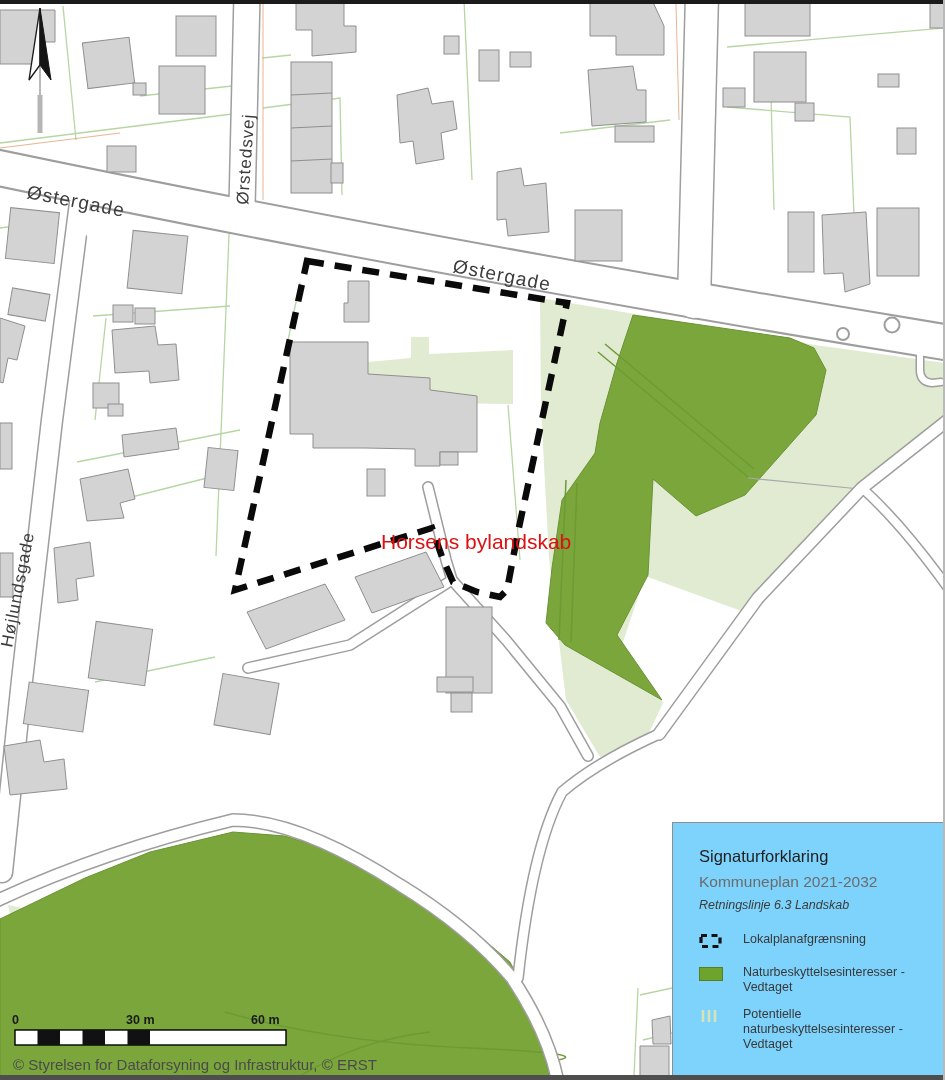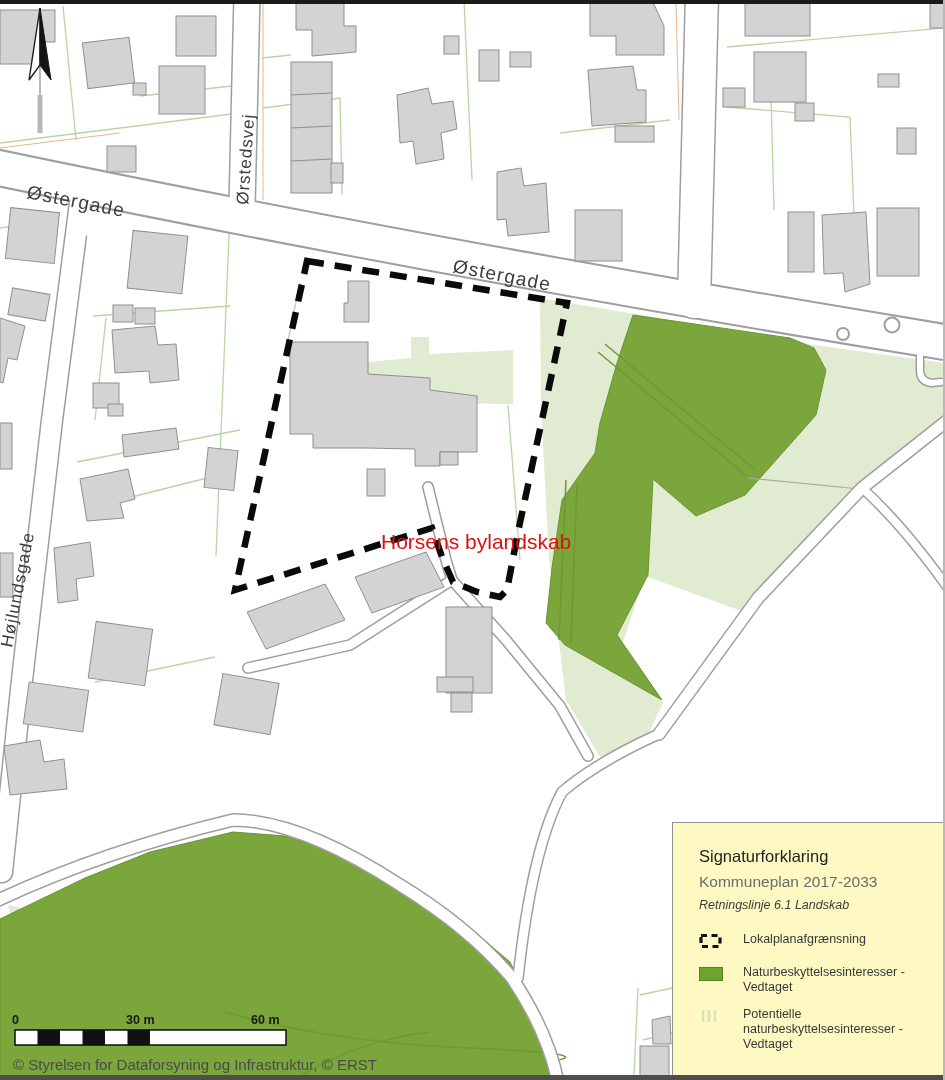--- a/index.html
+++ b/index.html
@@ -18,21 +18,21 @@
   .rfill{stroke:#ffffff;fill:none;stroke-linecap:round;stroke-linejoin:round;}
   .gpath{stroke:#6d9a35;stroke-width:1.5;fill:none;}
   .gypath{stroke:#a8a8a8;stroke-width:1.2;fill:none;}
   .siteline{stroke:var(--boundary-black,#0a0a0a);stroke-width:6.5;stroke-dasharray:17 11;fill:none;stroke-linejoin:miter;}
   .slabel{font-size:19px;fill:#3d3d3d;letter-spacing:1.2px;}
   .slabel2{font-size:17px;fill:#3d3d3d;letter-spacing:1px;}
   .redlabel{font-size:21px;fill:var(--label-red,#dd1111);}
   .sbtxt{font-size:12.5px;font-weight:bold;fill:#1a1a1a;}
   .attr{font-size:15px;fill:#4b4b4b;}
 
-  #legend{position:absolute;left:672px;top:822px;width:273px;height:254px;background:#fef9c3;
+  #legend{position:absolute;left:672px;top:822px;width:273px;height:254px;background:#7dd3fc;
           border:1px solid #8f8f8f;box-sizing:border-box;padding:24px 14px 10px 26px;z-index:20;}
   #legend .lg-title{font-size:16.5px;color:#1e1e1e;margin-bottom:7px;}
   #legend .lg-sub{font-size:15.5px;color:#6b6b6b;margin-bottom:7px;}
   #legend .lg-guid{font-size:12.5px;color:#3c3c3c;font-style:italic;margin-bottom:20px;}
   .lg-item{display:flex;align-items:flex-start;margin-bottom:12px;}
   .lg-sym{width:24px;flex:0 0 24px;margin-right:20px;padding-top:1px;}
   .lg-txt{font-size:12.5px;color:#383838;line-height:15px;}
   .sym-dash{fill:none;stroke:#111;stroke-width:3.2;stroke-dasharray:6 4.5;}
   .sym-zig{fill:none;stroke:var(--legend-red,#cc2222);stroke-width:2.6;stroke-linejoin:miter;}
   .sym-green{fill:var(--legend-green,#6ea32d);stroke:#55801f;stroke-width:1;}
@@ -216,22 +216,22 @@
       <rect x="82.5" y="1030" width="22.5" height="15" fill="#111"></rect>
       <rect x="127.5" y="1030" width="22.5" height="15" fill="#111"></rect>
     </g>
 
     <text class="attr" x="13" y="1070">© Styrelsen for Dataforsyning og Infrastruktur, © ERST</text>
   </svg>
 
   
   <div id="legend">
     <div class="lg-title">Signaturforklaring</div>
-    <div class="lg-sub">Kommuneplan 2017-2033</div>
-    <div class="lg-guid">Retningslinje 6.1 Landskab</div>
+    <div class="lg-sub">Kommuneplan 2021-2032</div>
+    <div class="lg-guid">Retningslinje 6.3 Landskab</div>
 
     <div class="lg-item">
       <span class="lg-sym">
         <svg width="24" height="16">
             <rect class="sym-dash" x="2" y="2.5" width="19" height="11"></rect>
           </svg>
       </span>
       <div class="lg-txt">
         <div>Lokalplanafgrænsning</div>
       </div>

